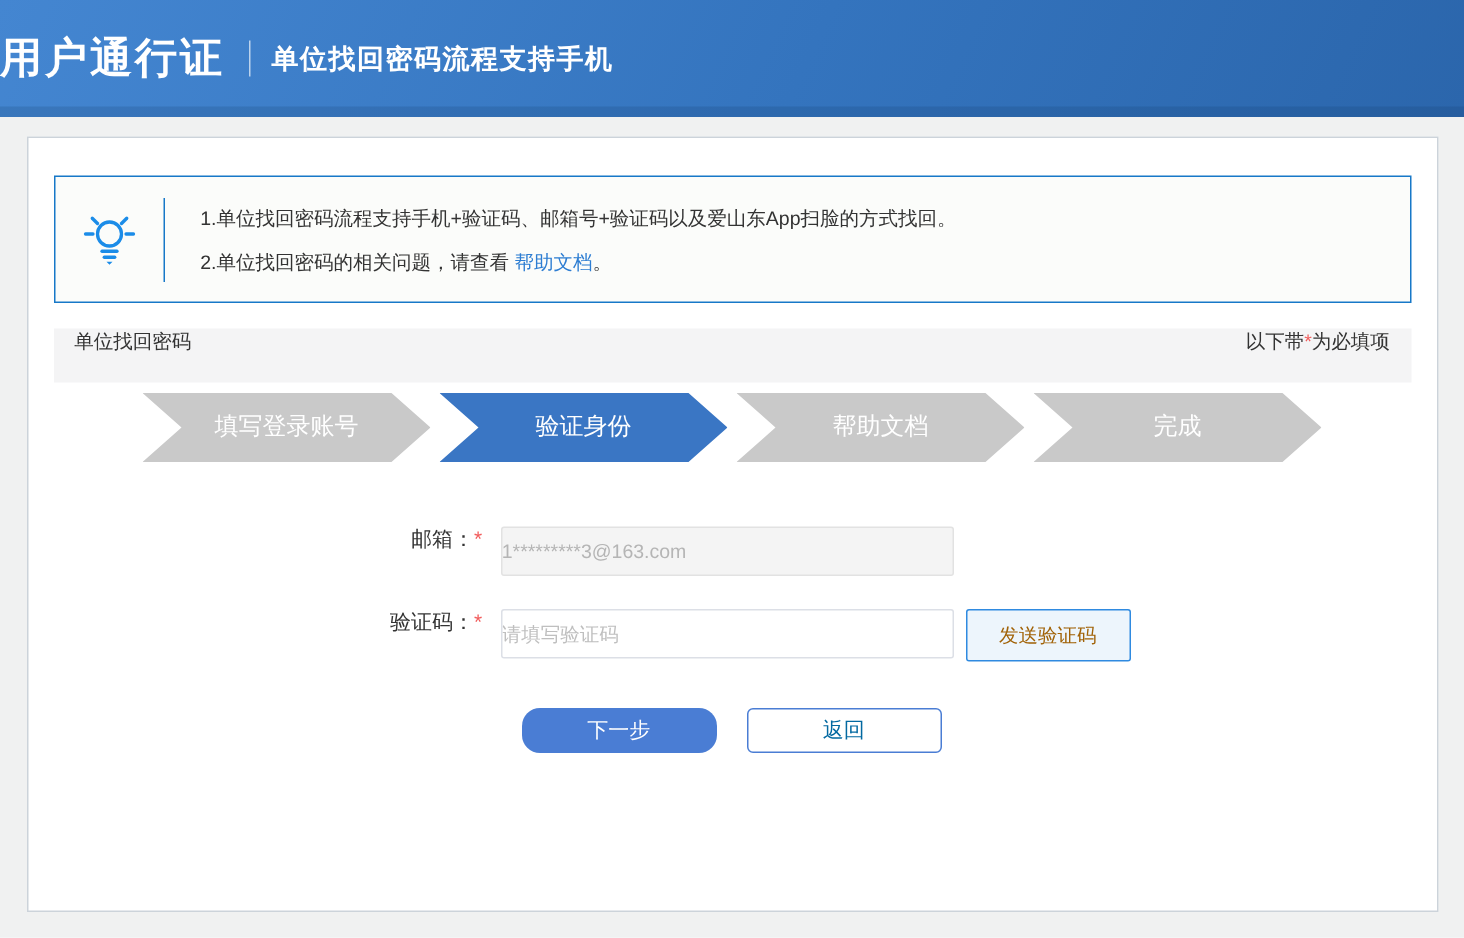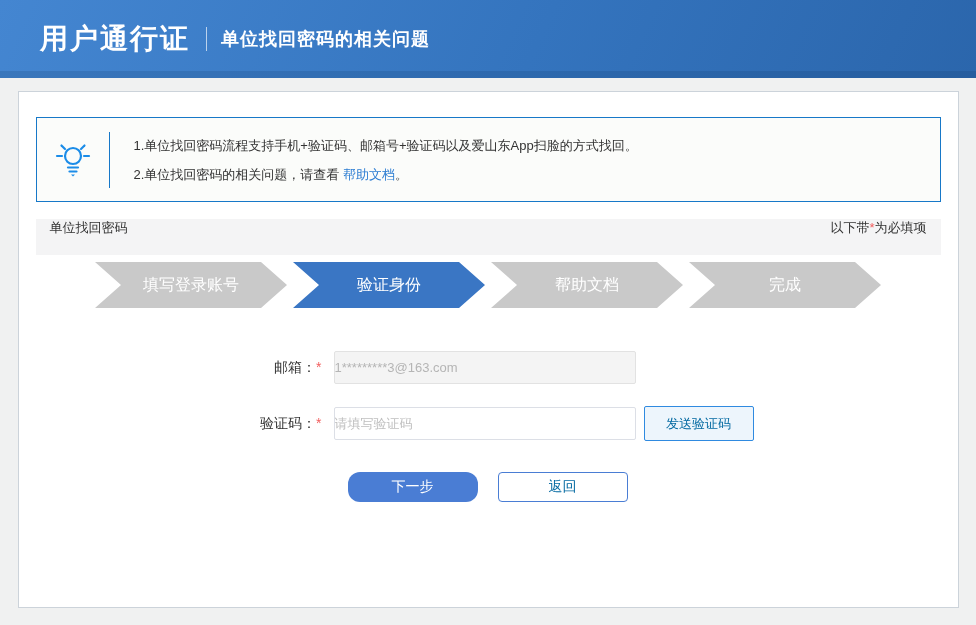--- a/index.html
+++ b/index.html
@@ -7,21 +7,20 @@
     width: 976px; height: 625px;
     overflow: hidden;
     background: #f0f1f1;
     font-family: "Liberation Sans", "DejaVu Sans", sans-serif;
   }
   
   .header {
     height: 78px;
     background: linear-gradient(115deg, #4486d1 0%, #3474be 55%, #2b66ac 100%);
     display: flex; align-items: center;
-    padding-left: 40px;
     position: relative;
   }
   .header::after {
     content: ""; position: absolute; left: 0; right: 0; bottom: 0;
     height: 7px; background: rgba(15, 53, 99, 0.18);
   }
   .header .title {
     color: #fff; font-size: 28px; font-weight: bold; letter-spacing: 2px;
   }
   .header .vdivider {
@@ -74,40 +73,40 @@
   .step {
     width: 192px; height: 46px;
     line-height: 46px; text-align: center;
     color: #fff; font-size: 16px;
     background: #c9c9c9;
     clip-path: polygon(0 0, calc(100% - 26px) 0, 100% 50%, calc(100% - 26px) 100%, 0 100%, 26px 50%);
   }
   .step.active { background: #3a76c4; text-align: center; }
   
   .form { margin-top: 43px; }
-  .form-row { display: flex; align-items: center; margin-bottom: 22px; }
+  .form-row { display: flex; align-items: flex-start; margin-bottom: 22px; }
   .form-label {
     width: 286px; margin-right: 12px;
     text-align: right; font-size: 14px; color: #333;
   }
   .text-input {
     width: 302px; height: 33px;
     border: 1px solid #dcdfe6; border-radius: 2px;
     padding: 0 0; font-size: 13px; color: #333;
     background: #fff; outline: none;
     font-family: "Liberation Sans", "DejaVu Sans", sans-serif;
   }
   .text-input::placeholder { color: #bfbfbf; }
   .text-input:disabled {
     background: #f4f4f4; border-color: #e2e2e2; color: #b5b5b5;
   }
   .send-code-btn {
     width: 110px; height: 35px; margin-left: 8px;
     background: #edf5fc; border: 1px solid #2f8ae0; border-radius: 2px;
-    font-size: 13px; color: #0369a1; cursor: pointer;
+    font-size: 13px; color: #a16207; cursor: pointer;
     font-family: "Liberation Sans", "DejaVu Sans", sans-serif;
   }
   .btn-row { margin-top: 31px; padding-left: 312px; display: flex; gap: 20px; }
   .primary-btn {
     width: 130px; height: 30px;
     background: #4a7dd4; color: #fff;
     border: none; border-radius: 12px;
     font-size: 14px; cursor: pointer;
     font-family: "Liberation Sans", "DejaVu Sans", sans-serif;
   }
@@ -118,21 +117,21 @@
     font-size: 14px; cursor: pointer;
     font-family: "Liberation Sans", "DejaVu Sans", sans-serif;
   }
 </style>
 </head>
 <body>
 
 <div class="header">
   <span class="title">用户通行证</span>
   <span class="vdivider"></span>
-  <span class="subtitle">单位找回密码的相关问题</span>
+  <span class="subtitle">单位找回密码流程支持手机</span>
 </div>
 
 <div class="card">
 
   <div class="tip-box">
     <div class="tip-icon-wrap">
       <svg width="36" height="36" viewBox="0 0 36 36" fill="none">
         <circle cx="18" cy="14" r="8" stroke="#1b8ce8" stroke-width="2.2"></circle>
         <line x1="2" y1="14" x2="7" y2="14" stroke="#1b8ce8" stroke-width="2.2" stroke-linecap="round"></line>
         <line x1="29" y1="14" x2="34" y2="14" stroke="#1b8ce8" stroke-width="2.2" stroke-linecap="round"></line>

